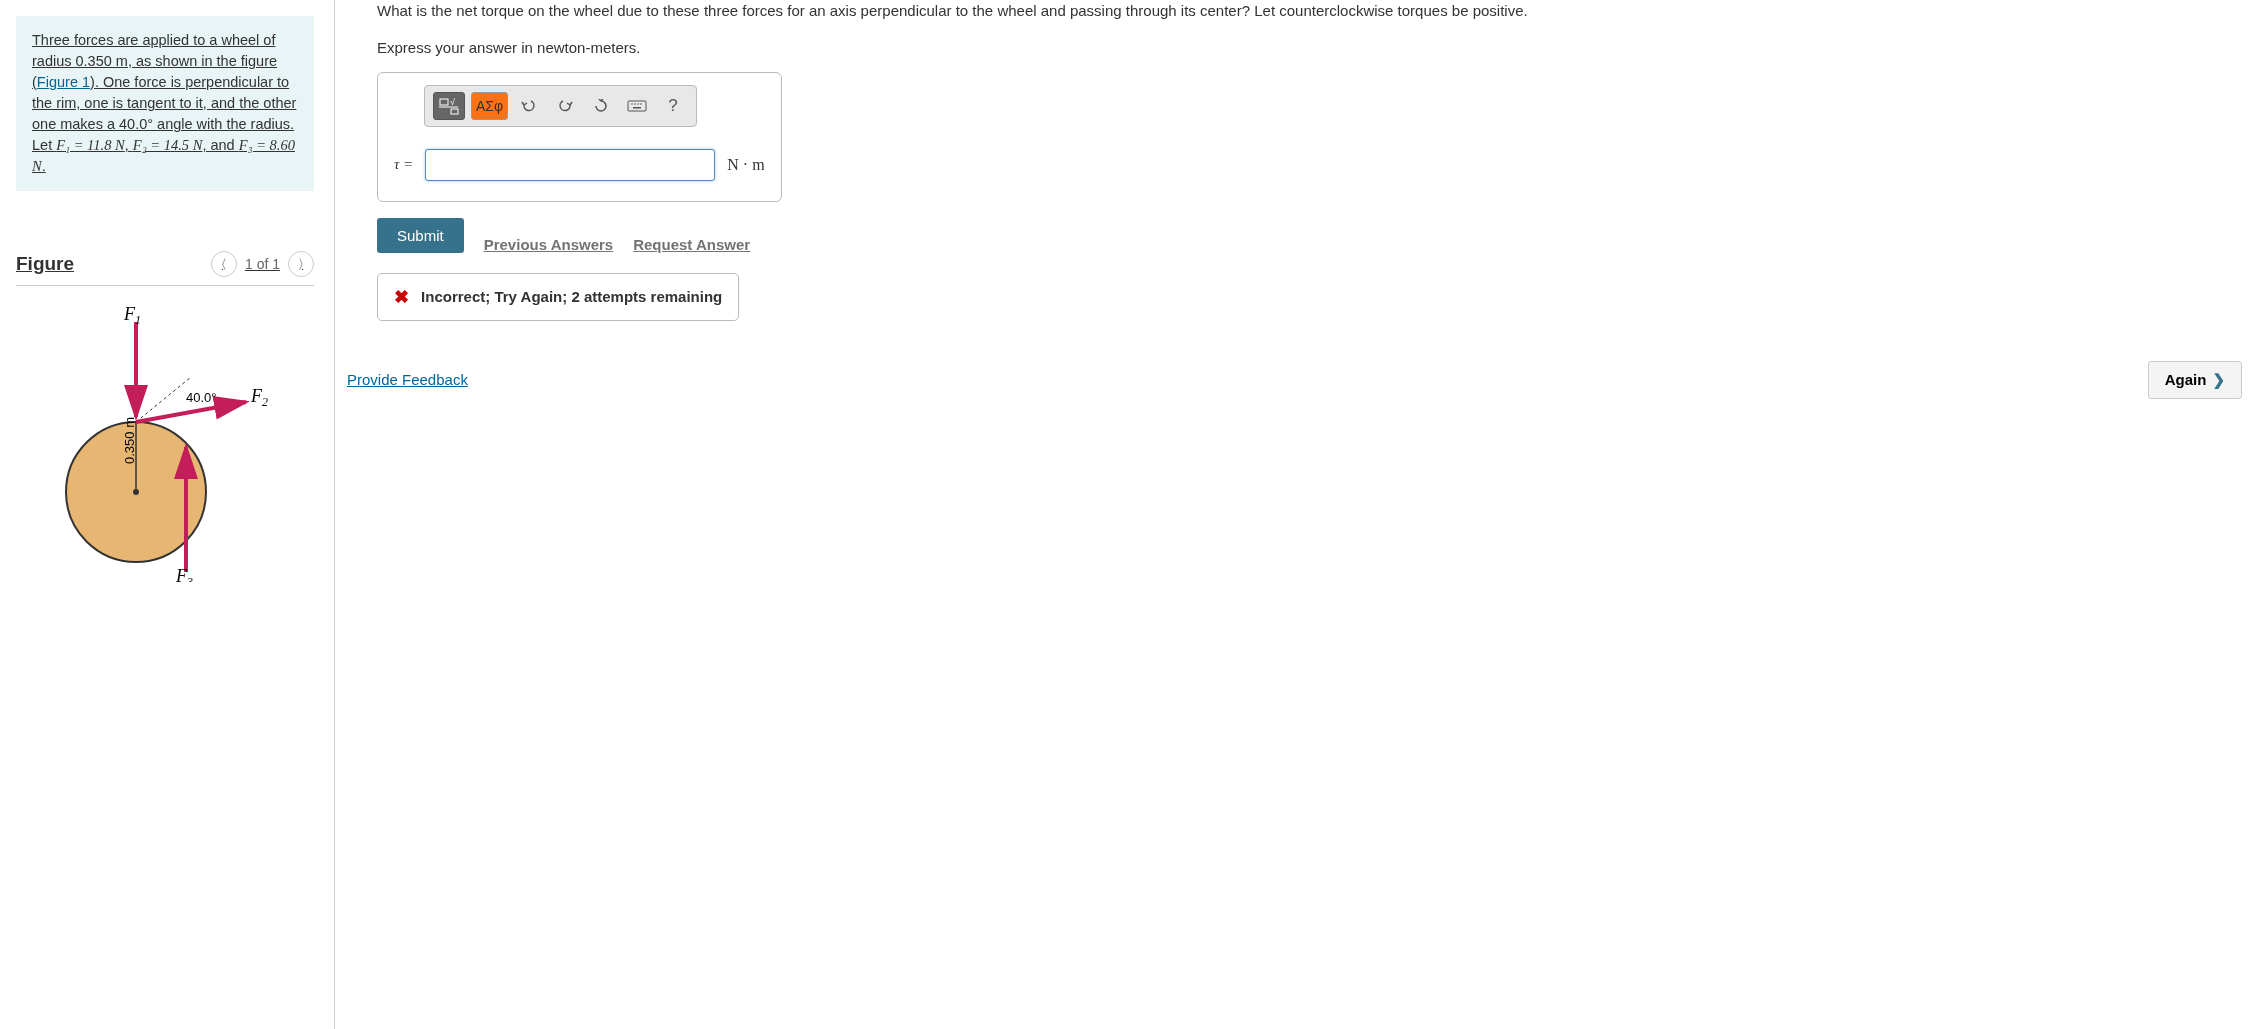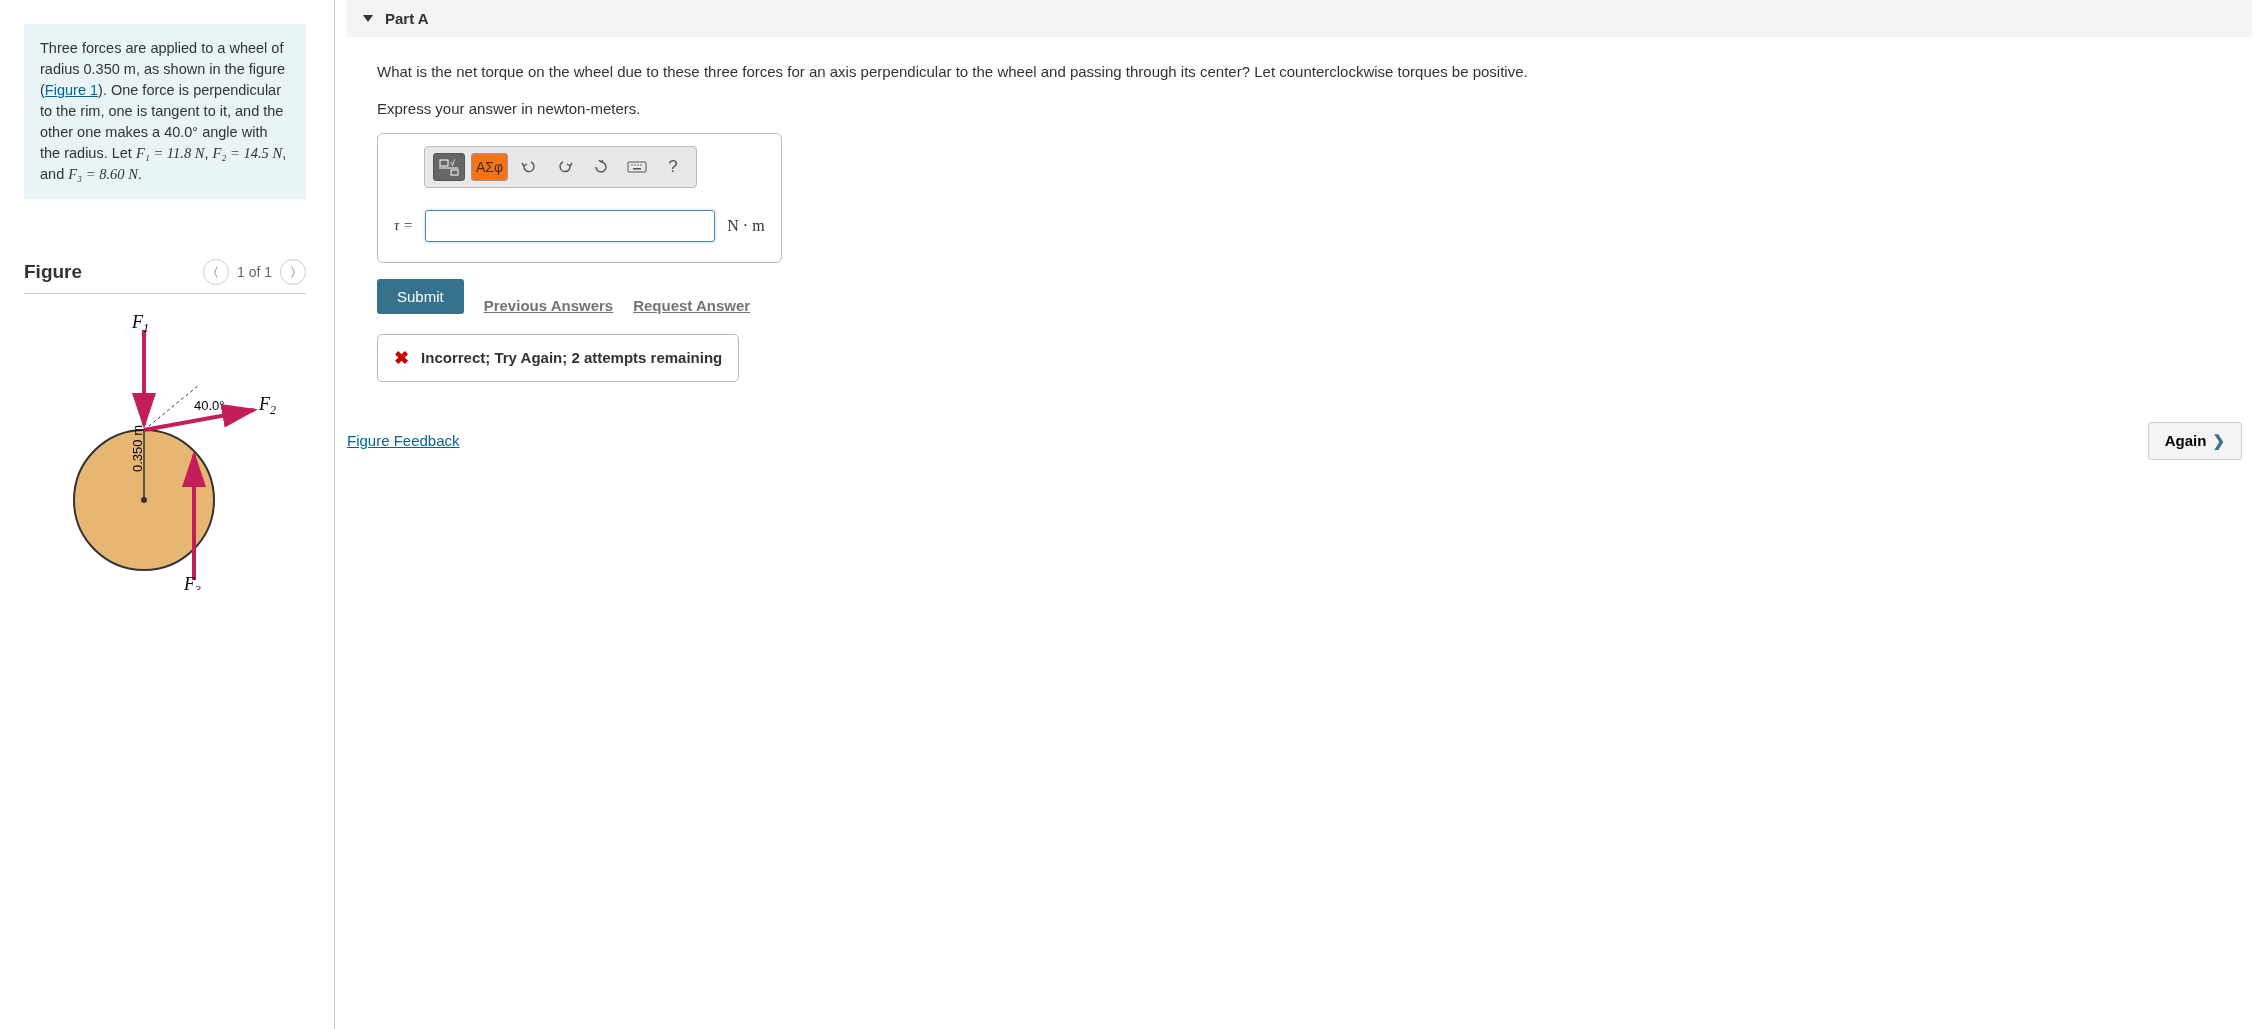--- a/index.html
+++ b/index.html
@@ -9,22 +9,23 @@
       color: #333;
       background: #fff;
     }
     .container {
       display: flex;
       width: 100%;
       min-height: 100vh;
     }
     .left-panel {
       width: 330px;
-      padding: 24px;
+      padding: 16px;
       flex-shrink: 0;
+      text-decoration: underline;
     }
     .divider {
       width: 1px;
       background: #ccc;
       margin: 0 4px;
     }
     .right-panel {
       flex: 1;
       padding: 0 16px 16px 8px;
     }
@@ -244,24 +245,20 @@
         <text x="160" y="280" font-family="serif" font-style="italic" font-size="18"><tspan>F</tspan><tspan font-size="12" dy="4">3</tspan></text>
 
         <text x="118" y="162" font-size="13" transform="rotate(-90 118 162)">0.350 m</text>
       </svg>
     </div>
   </div>
 
   <div class="divider"></div>
 
   <div class="right-panel">
-    <div class="part-header">
-      <span class="caret"></span>
-      <span>Part A</span>
-    </div>
 
     <div class="content-inner">
       <div class="question-text">What is the net torque on the wheel due to these three forces for an axis perpendicular to the wheel and passing through its center? Let counterclockwise torques be positive.</div>
       <div class="express-text">Express your answer in newton-meters.</div>
 
       <div class="answer-box">
         <div class="toolbar">
           <div class="tool-btn dark">
             <svg width="22" height="18">
               <rect x="2" y="2" width="8" height="6" fill="none" stroke="#fff"></rect>
@@ -311,20 +308,20 @@
         <button class="link-btn">Request Answer</button>
       </div>
 
       <div class="feedback-box">
         <span class="x-icon">✖</span>
         <span>Incorrect; Try Again; 2 attempts remaining</span>
       </div>
     </div>
 
     <div class="bottom-row">
-      <a class="provide-feedback">Figure Feedback</a>
+      <a class="provide-feedback">Provide Feedback</a>
       <button class="next-btn">
         <span>Again</span>
         <span class="chev">❯</span>
       </button>
     </div>
   </div>
 </div>
 
 </body></html>

